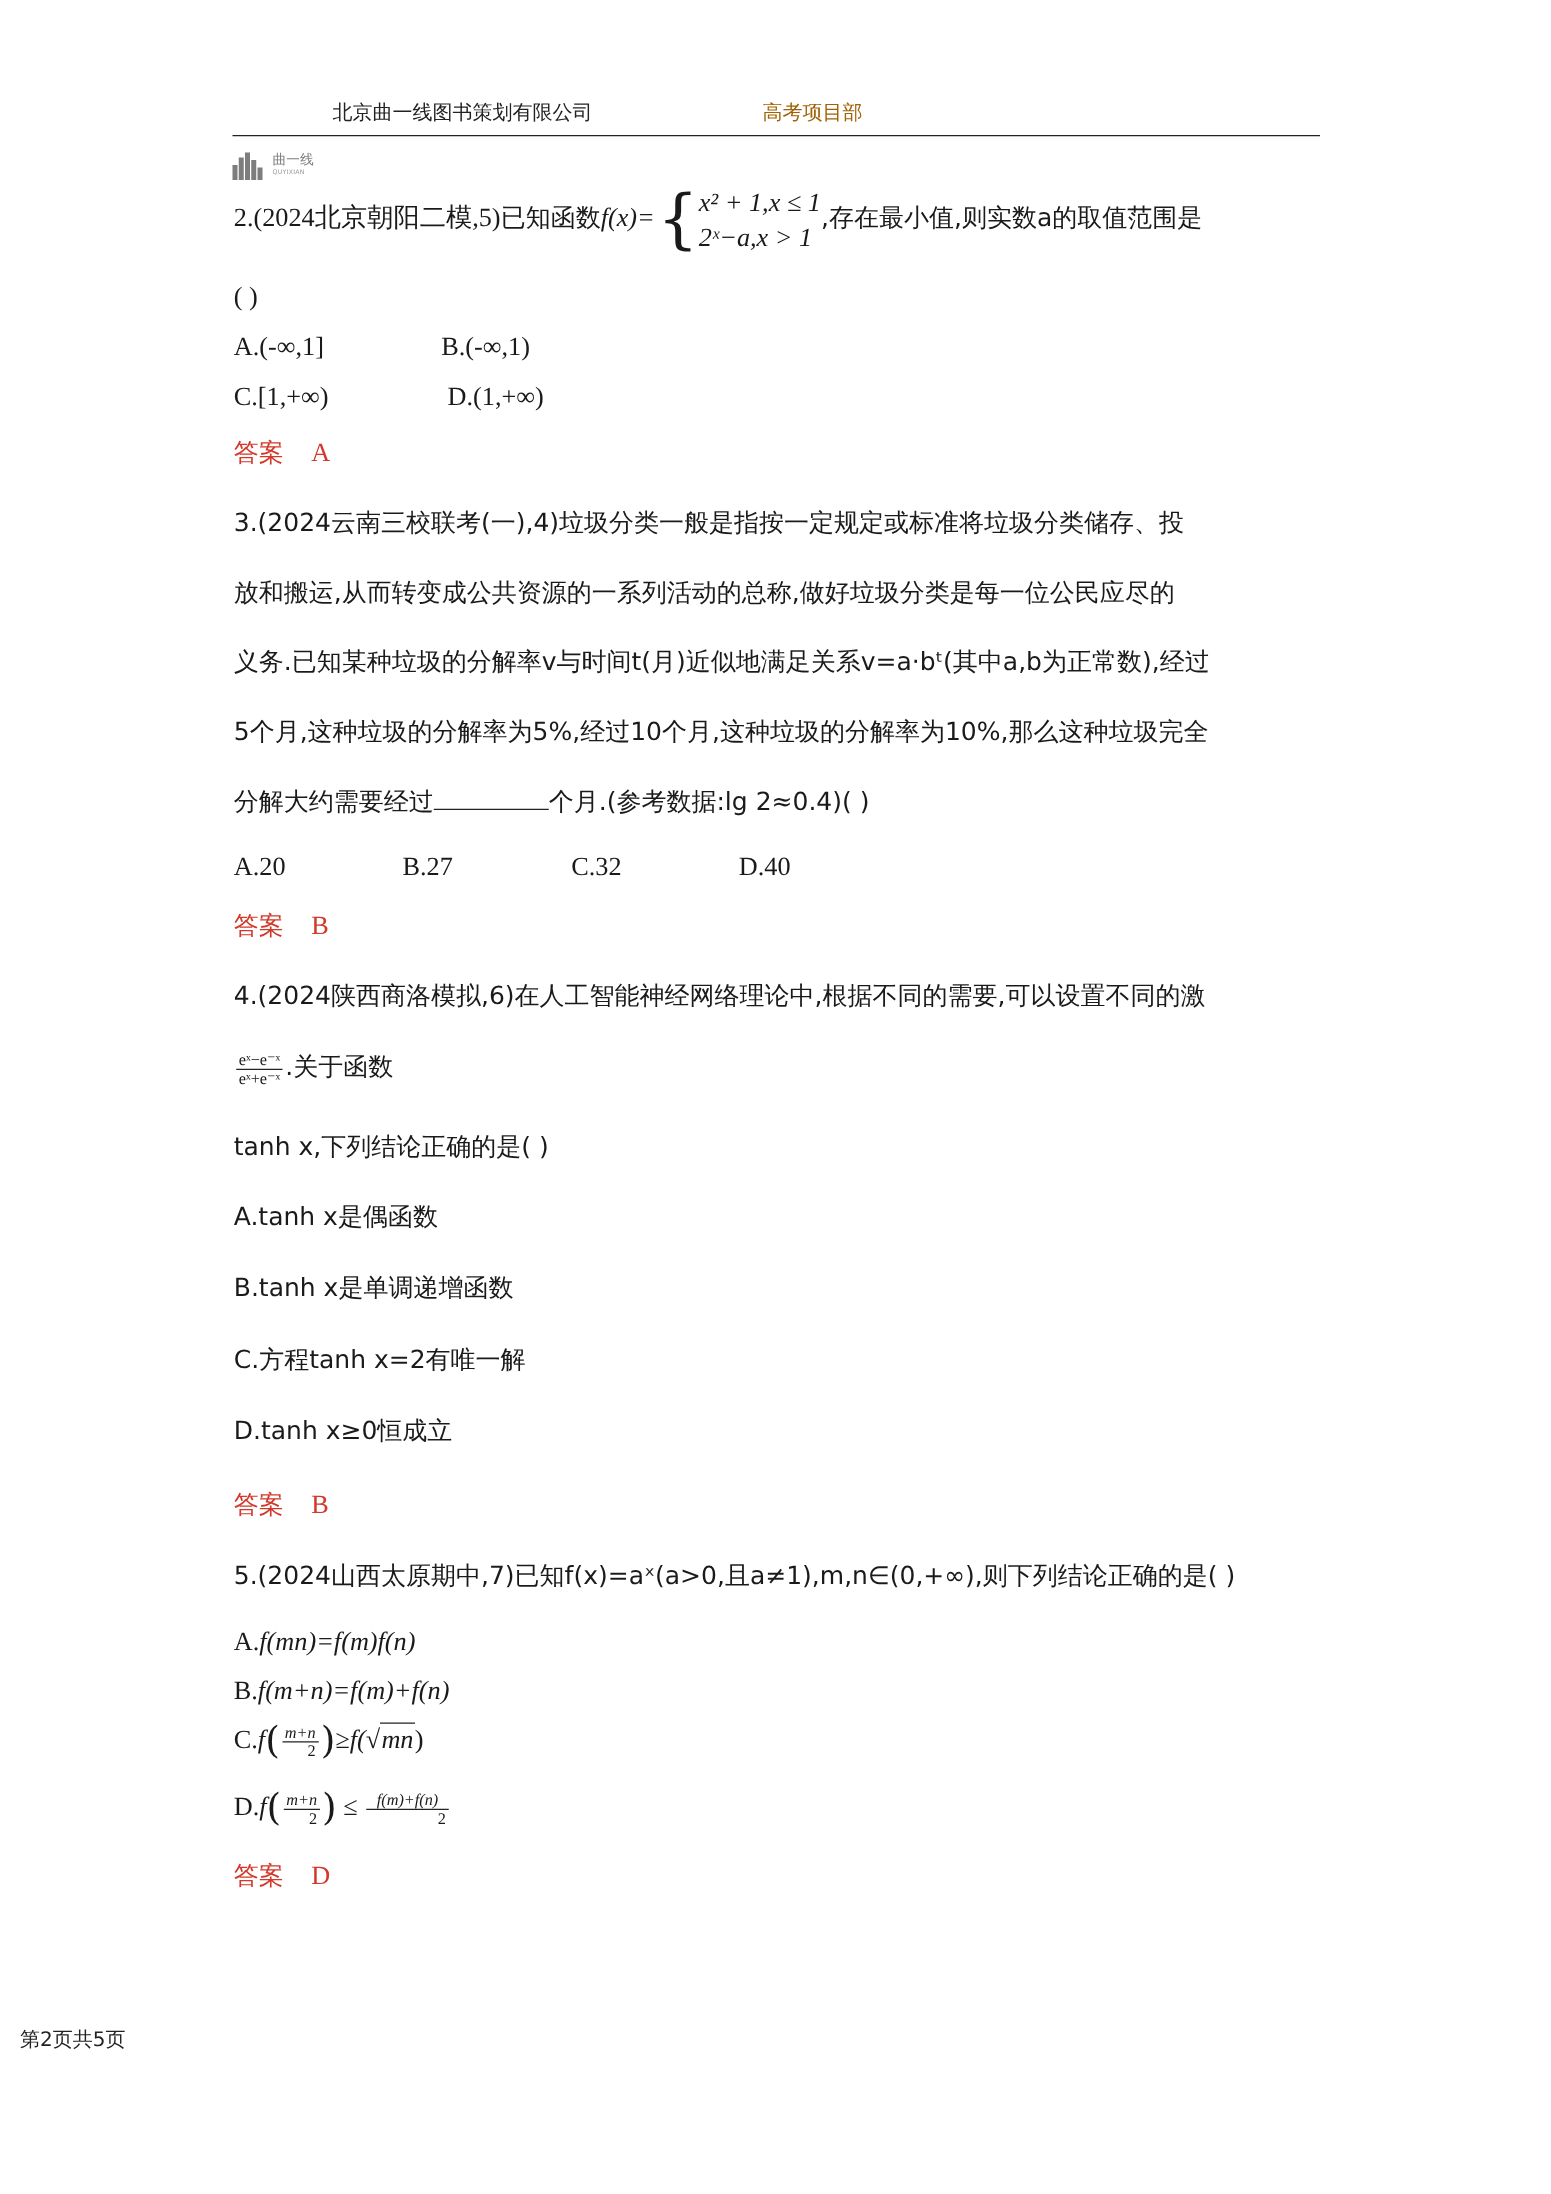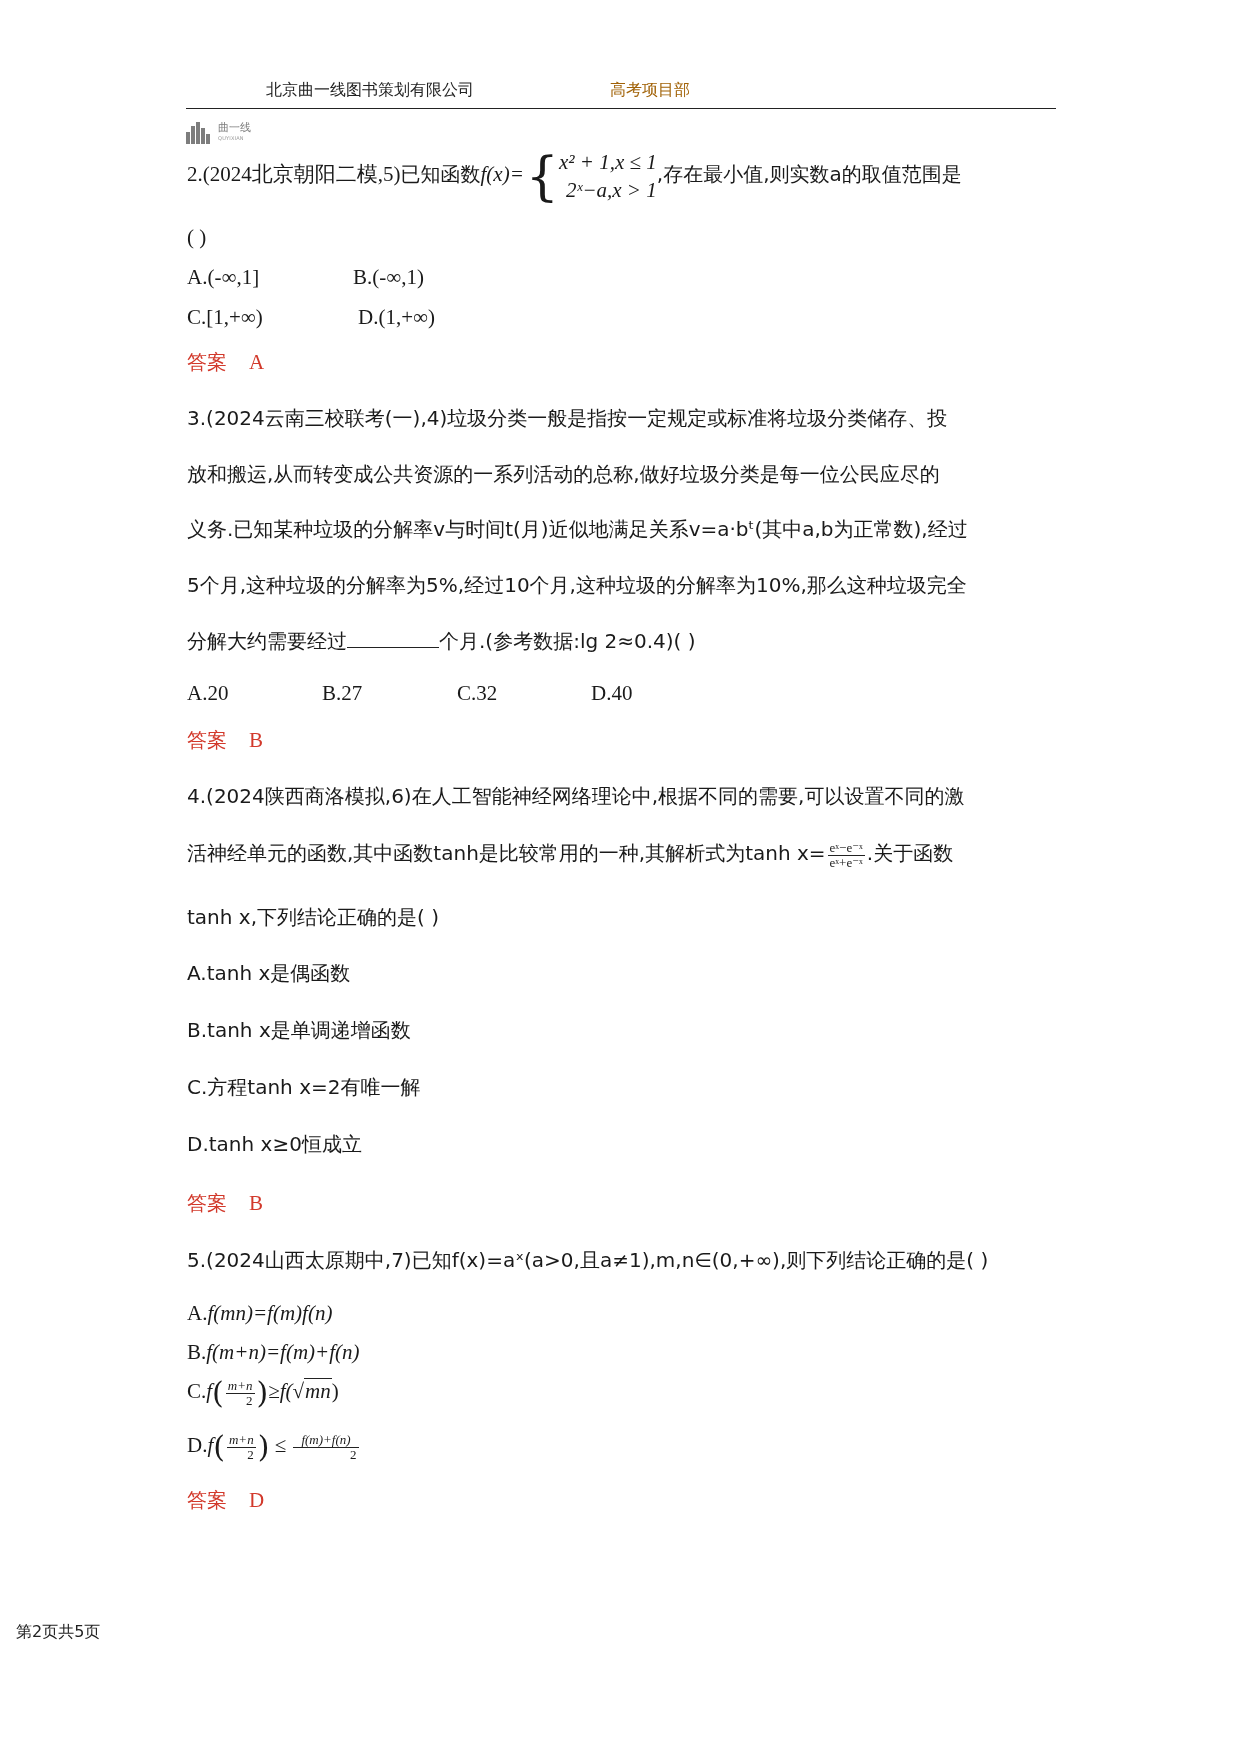--- a/index.html
+++ b/index.html
@@ -16,21 +16,21 @@
 
   .line { position: absolute; left: 187px; font-size: 21px; line-height: 26px; white-space: nowrap; }
   .answer { color: #d2392b; }
   .answer .lbl { font-family: "DejaVu Sans", sans-serif; font-size: 20px; }
   .answer .val { margin-left: 22px; }
   i.m { font-style: italic; }
   .opt { position: absolute; font-size: 21px; line-height: 26px; white-space: nowrap; }
 
   .piece { display: inline-block; vertical-align: middle; position: relative; margin-left: 2px; }
   .piece .brace { font-size: 52px; line-height: 52px; vertical-align: middle; font-family: "DejaVu Serif", serif; font-weight: 200; }
-  .piece .cases { display: inline-block; vertical-align: middle; font-size: 21px; line-height: 28px; text-align: right; }
+  .piece .cases { display: inline-block; vertical-align: middle; font-size: 21px; line-height: 28px; }
   .blank { display: inline-block; width: 92px; border-bottom: 1.5px solid #222; height: 20px; vertical-align: baseline; }
 
   .frac { display: inline-block; vertical-align: middle; text-align: right; font-size: 13px; line-height: 14px; margin: 0 2px; }
   .frac .num { display: block; border-bottom: 1px solid #222; padding: 0 2px; }
   .frac .den { display: block; padding: 0 2px; }
   .bigp { font-size: 30px; vertical-align: middle; font-family: "DejaVu Serif", serif; font-weight: 200; }
   .sqrt { border-top: 1px solid #222; padding: 0 1px; font-style: italic; }
 
   .footer { position: absolute; left: 0; width: 1241px; top: 1622px; text-align: left; font-family: "DejaVu Sans", sans-serif; font-size: 16px; color: #222; padding-left: 16px; }
 </style>
@@ -68,21 +68,21 @@
 <div class="line" style="top:516px;font-family:'DejaVu Sans',sans-serif;font-size:20px">义务.已知某种垃圾的分解率v与时间t(月)近似地满足关系v=a·bᵗ(其中a,b为正常数),经过</div>
 <div class="line" style="top:572px;font-family:'DejaVu Sans',sans-serif;font-size:20px">5个月,这种垃圾的分解率为5%,经过10个月,这种垃圾的分解率为10%,那么这种垃圾完全</div>
 <div class="line" style="top:627px"><span style="font-family:'DejaVu Sans',sans-serif;font-size:20px">分解大约需要经过</span><span class="blank"></span><span style="font-family:'DejaVu Sans',sans-serif;font-size:20px">个月.(参考数据:lg 2≈0.4)(        )</span></div>
 <div class="opt" style="left:187px;top:680px"><span>A.</span><span>20</span></div>
 <div class="opt" style="left:322px;top:680px"><span>B.</span><span>27</span></div>
 <div class="opt" style="left:457px;top:680px"><span>C.</span><span>32</span></div>
 <div class="opt" style="left:591px;top:680px"><span>D.</span><span>40</span></div>
 <div class="line answer" style="top:727px"><span class="lbl">答案</span><span class="val">B</span></div>
 
 <div class="line" style="top:783px;font-family:'DejaVu Sans',sans-serif;font-size:20px">4.(2024陕西商洛模拟,6)在人工智能神经网络理论中,根据不同的需要,可以设置不同的激</div>
-<div class="line" style="top:840px"><span style="font-family:'DejaVu Sans',sans-serif;font-size:20px">活神经单元的函数,其中函数tanh是比较常用的一种,其解析式为tanh x=</span><span class="frac"><span class="num">eˣ−e⁻ˣ</span><span class="den">eˣ+e⁻ˣ</span></span><span style="font-family:'DejaVu Sans',sans-serif;font-size:20px">.关于函数</span></div>
+<div class="line" style="top:840px"><span class="frac"><span class="num">eˣ−e⁻ˣ</span><span class="den">eˣ+e⁻ˣ</span></span><span style="font-family:'DejaVu Sans',sans-serif;font-size:20px">.关于函数</span></div>
 <div class="line" style="top:904px;font-family:'DejaVu Sans',sans-serif;font-size:20px">tanh x,下列结论正确的是(        )</div>
 <div class="opt" style="left:187px;top:960px;font-family:'DejaVu Sans',sans-serif;font-size:20px"><span>A.</span><span>tanh x是偶函数</span></div>
 <div class="opt" style="left:187px;top:1017px;font-family:'DejaVu Sans',sans-serif;font-size:20px"><span>B.</span><span>tanh x是单调递增函数</span></div>
 <div class="opt" style="left:187px;top:1074px;font-family:'DejaVu Sans',sans-serif;font-size:20px"><span>C.</span><span>方程tanh x=2有唯一解</span></div>
 <div class="opt" style="left:187px;top:1131px;font-family:'DejaVu Sans',sans-serif;font-size:20px"><span>D.</span><span>tanh x≥0恒成立</span></div>
 <div class="line answer" style="top:1190px"><span class="lbl">答案</span><span class="val">B</span></div>
 
 <div class="line" style="top:1247px;font-family:'DejaVu Sans',sans-serif;font-size:20px">5.(2024山西太原期中,7)已知f(x)=aˣ(a&gt;0,且a≠1),m,n∈(0,+∞),则下列结论正确的是(        )</div>
 <div class="opt" style="left:187px;top:1300px"><span>A.</span><i class="m">f(mn)=f(m)f(n)</i></div>
 <div class="opt" style="left:187px;top:1339px"><span>B.</span><i class="m">f(m+n)=f(m)+f(n)</i></div>

